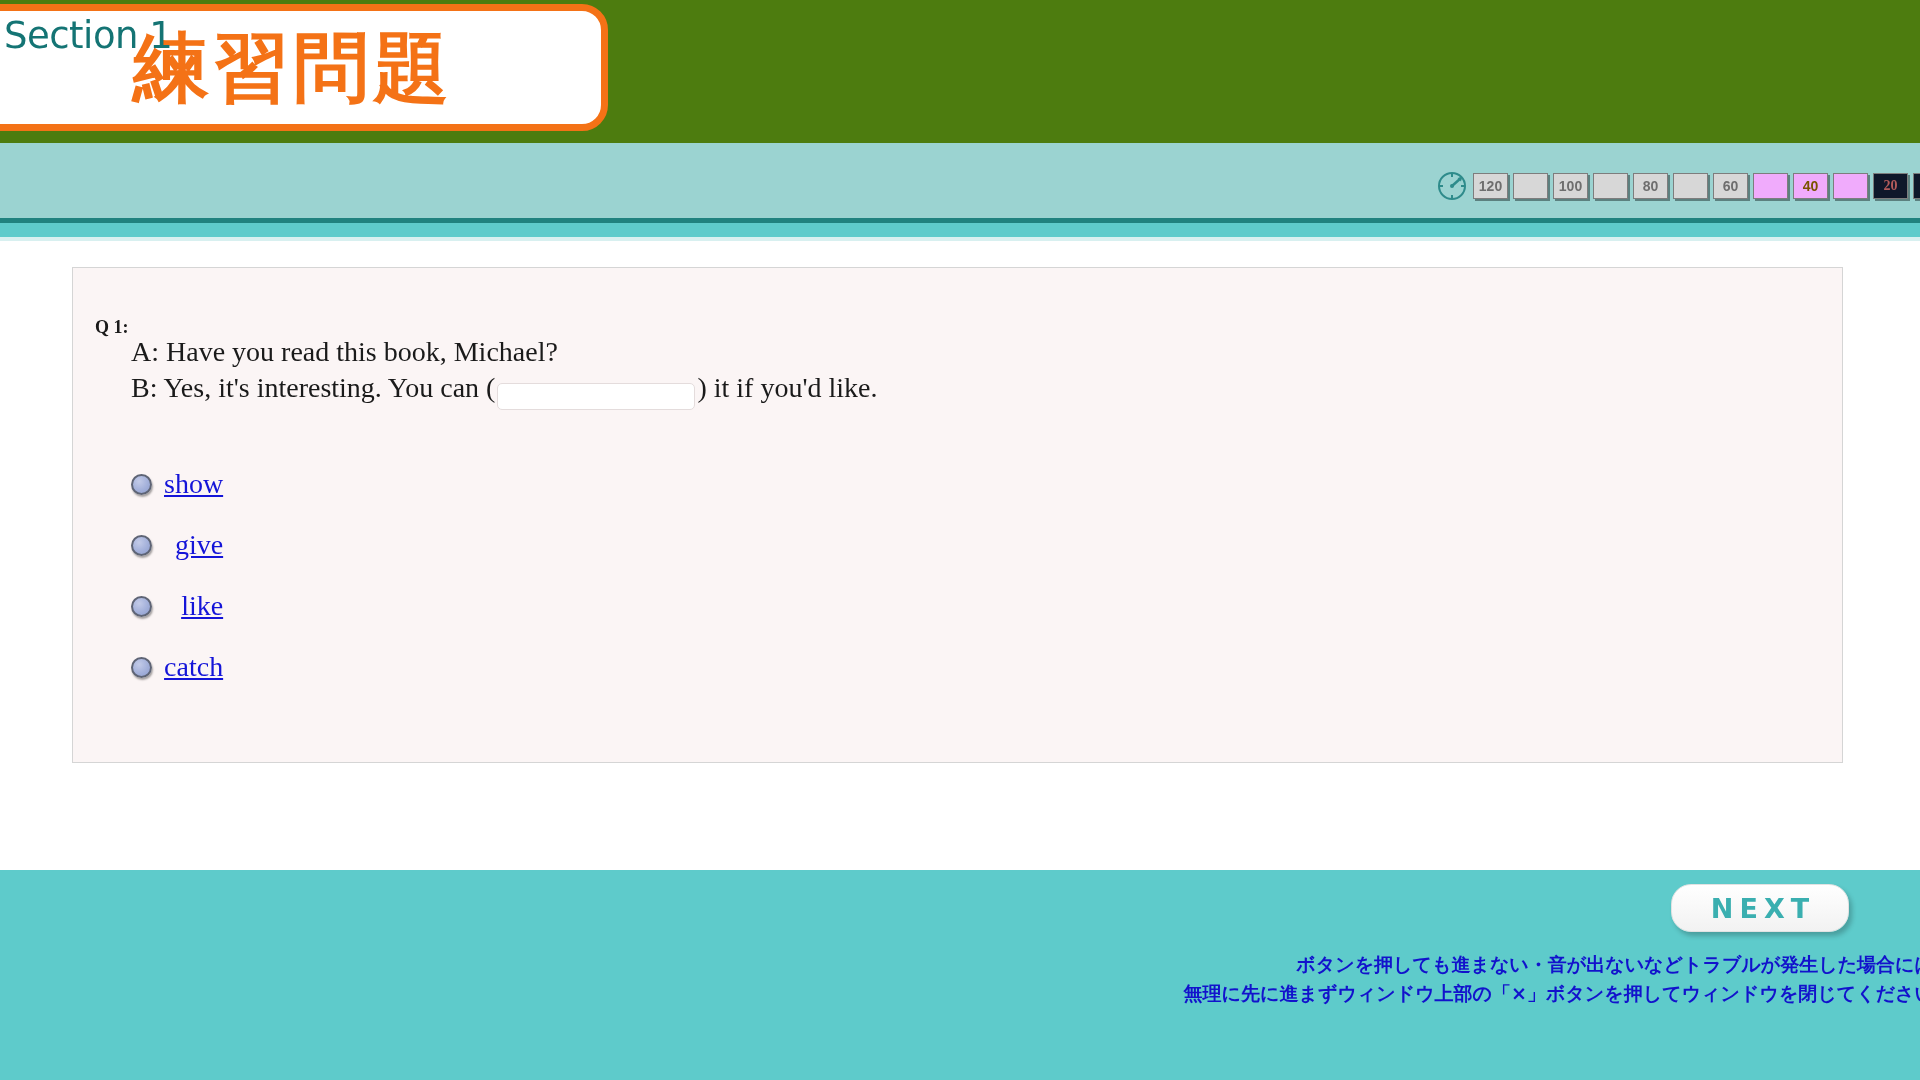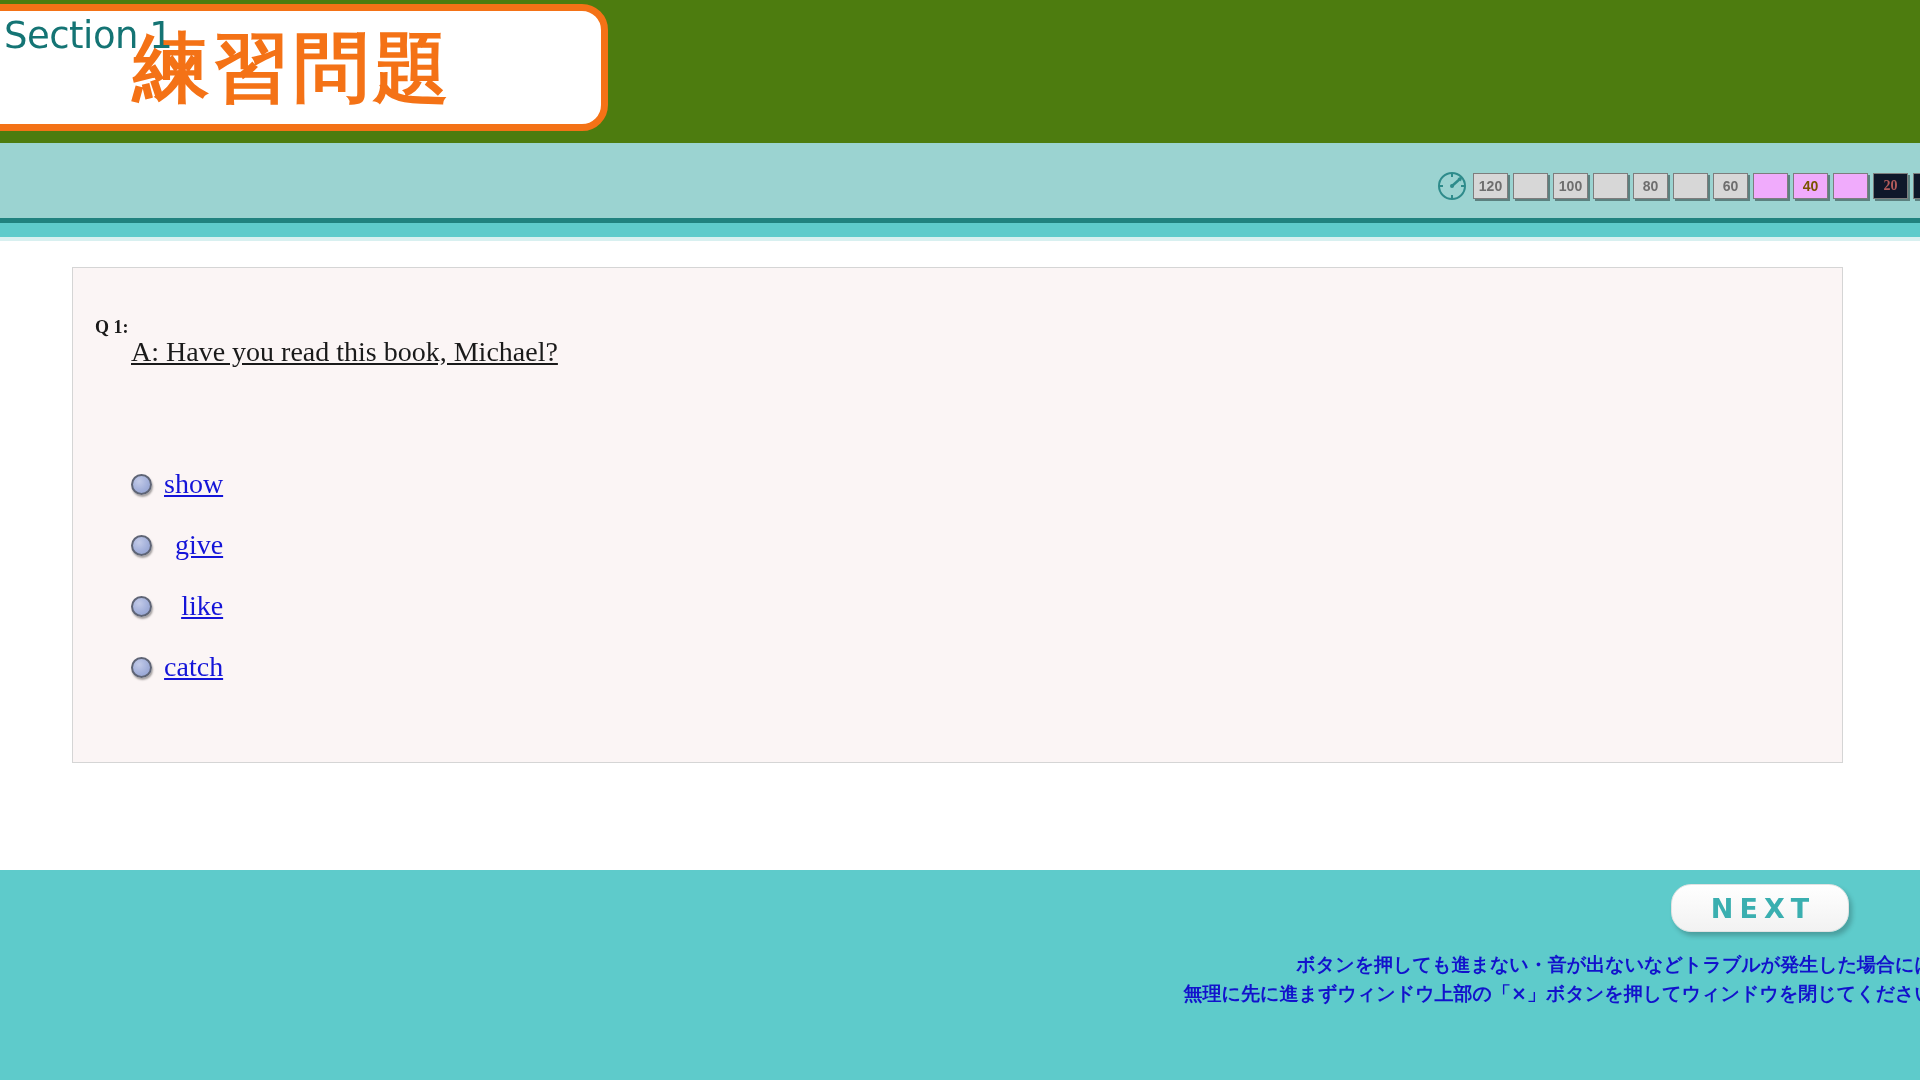--- a/index.html
+++ b/index.html
@@ -159,21 +159,20 @@
   }
 
   .dialog {
     position: absolute;
     left: 58px;
     top: 66px;
     font-family: "Liberation Serif", serif;
     font-size: 28px;
     color: #1a1a1a;
     line-height: 1.27;
-    text-decoration: underline;
   }
 
   .dialog-line { white-space: nowrap; display: block; }
 
   .blank-input {
     display: inline-block;
     width: 198px;
     height: 27px;
     vertical-align: -4px;
     background: #ffffff;
@@ -308,20 +307,21 @@
   <div class="bar-shadow2"></div>
   <div class="bar-shadow3"></div>
 
   <div class="main">
     <div class="question-box">
 
       <div class="q-label">Q 1:</div>
 
       <div class="dialog">
         <span class="dialog-line">A: Have you read this book, Michael?</span>
+        <span class="dialog-line"><span>B: Yes, it's interesting. You can (</span><input class="blank-input" type="text" placeholder="" style=""><span>)  it if you'd like.</span></span>
       </div>
 
       <div class="options" id="option-list">
           <div class="option-row">
             <div class="radio"></div>
             <span class="option-label">show</span>
           </div>
           <div class="option-row">
             <div class="radio"></div>
             <span class="option-label">give</span>

